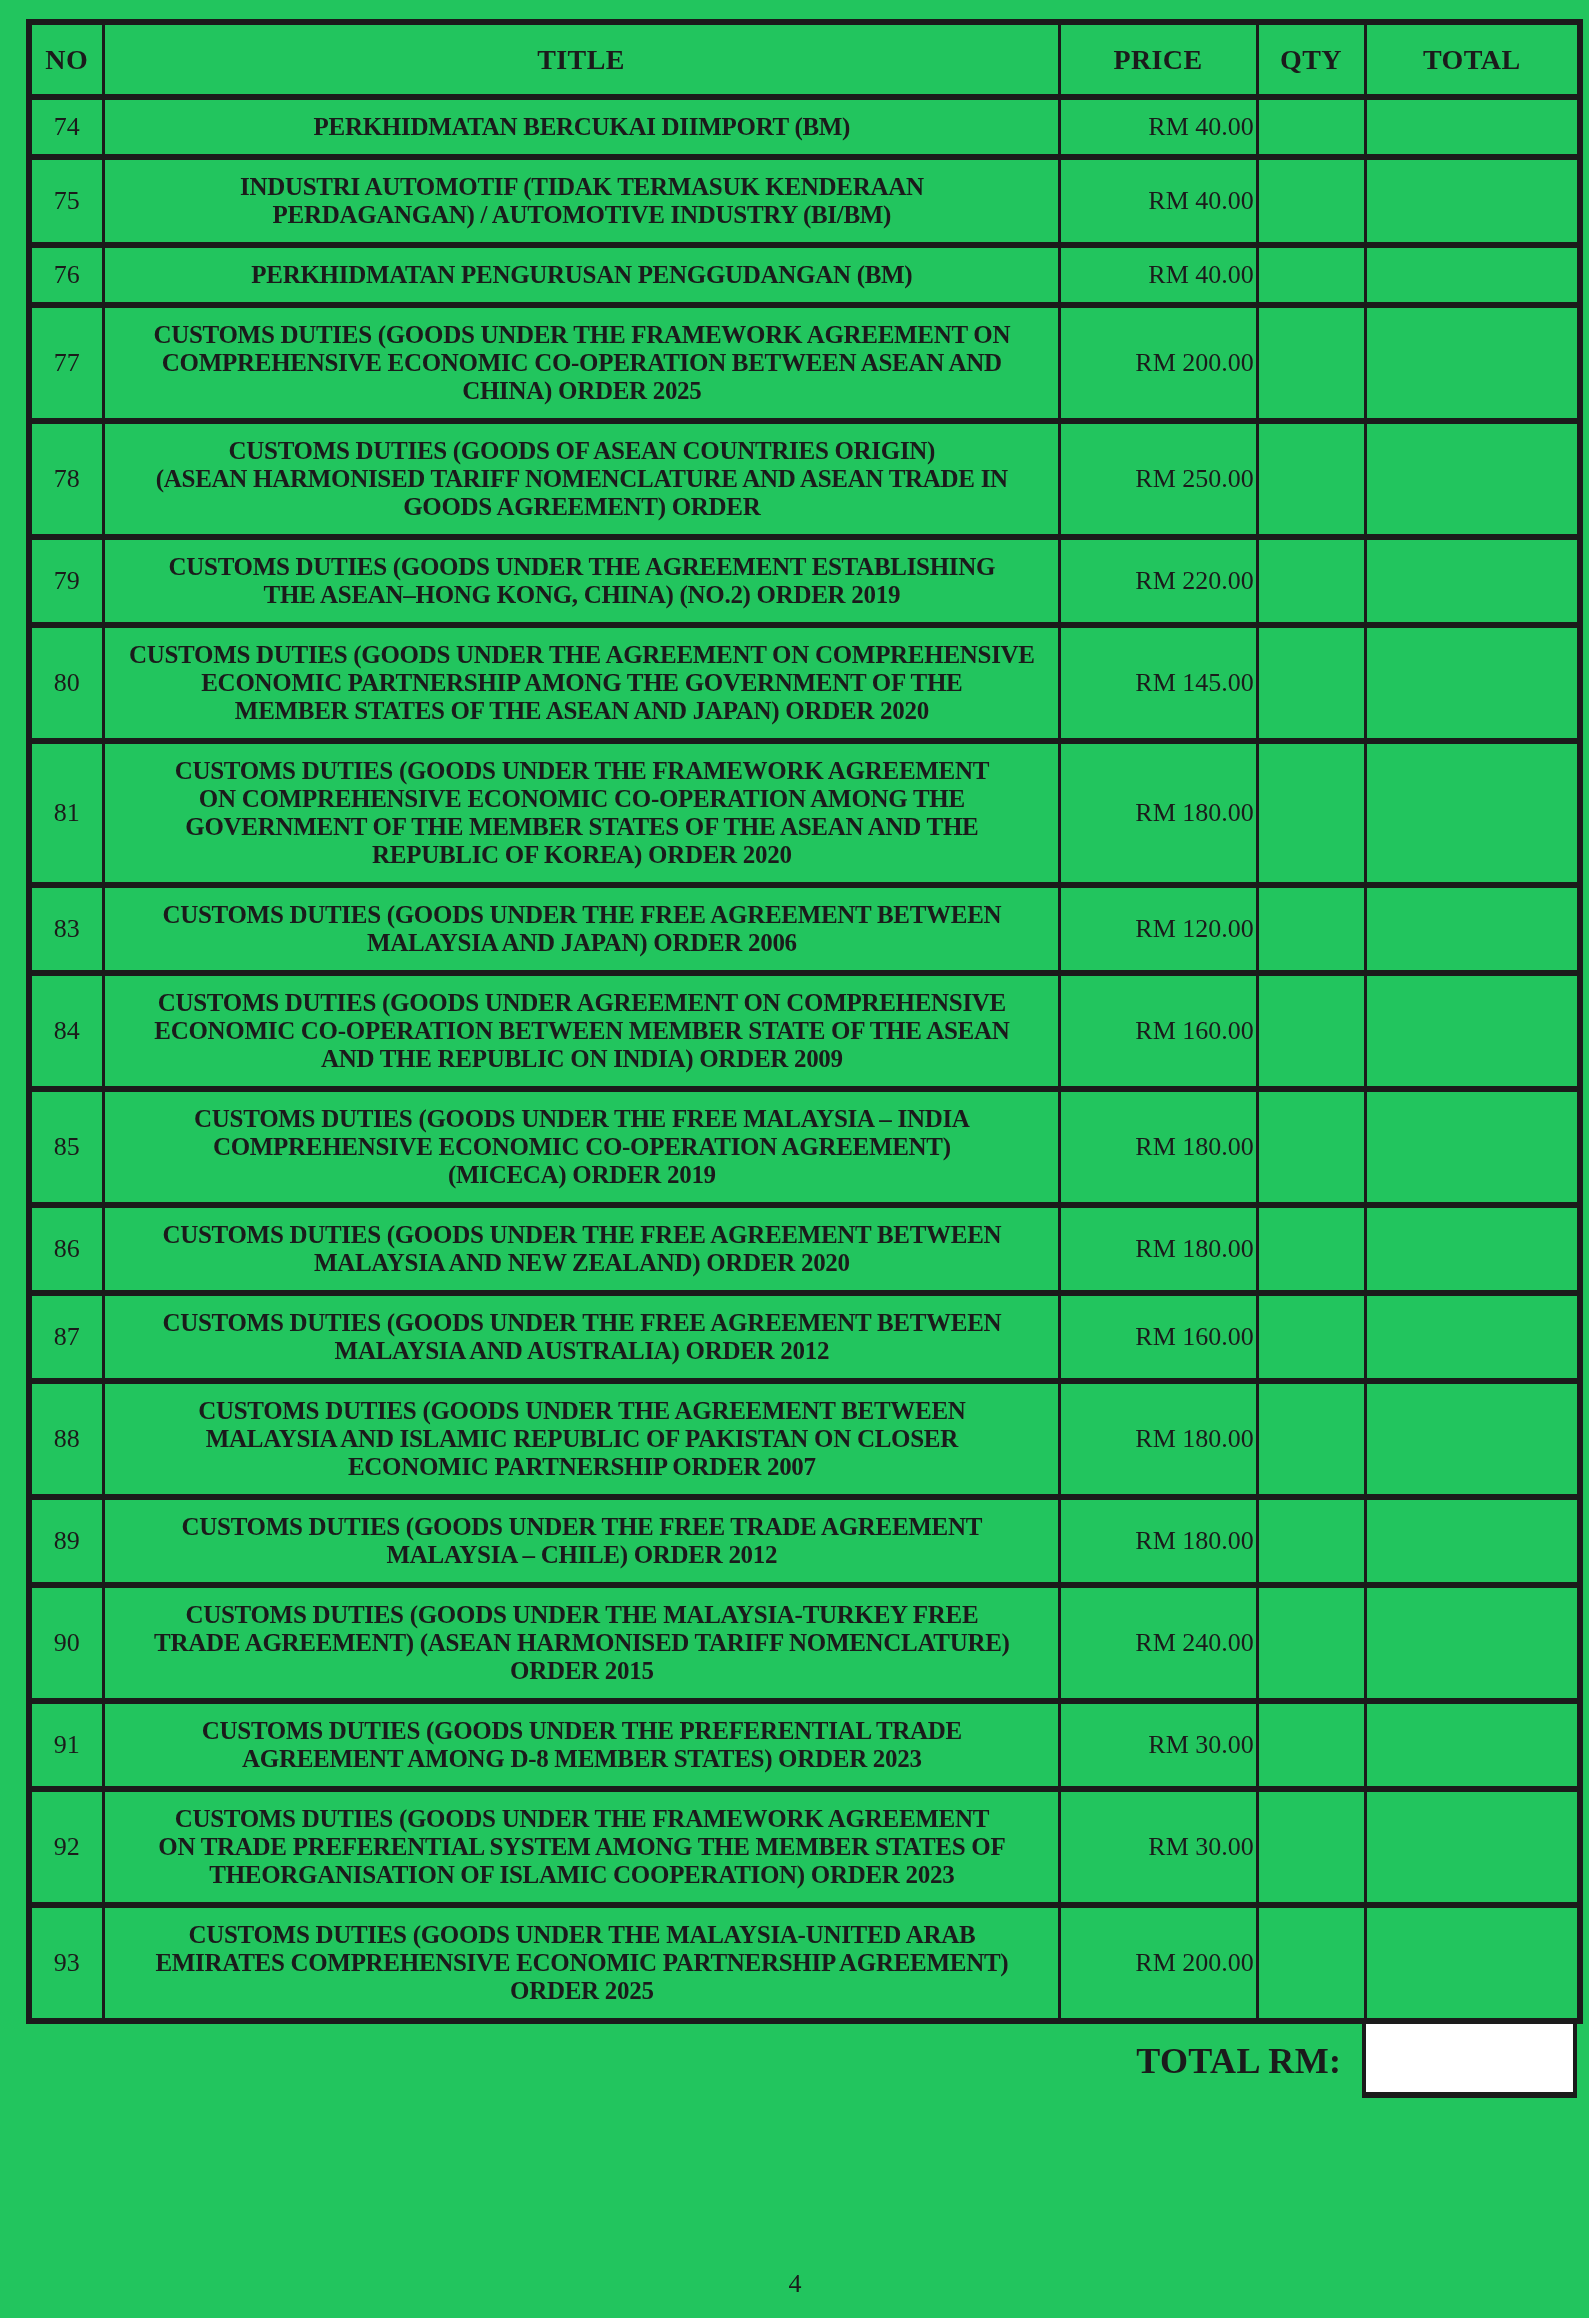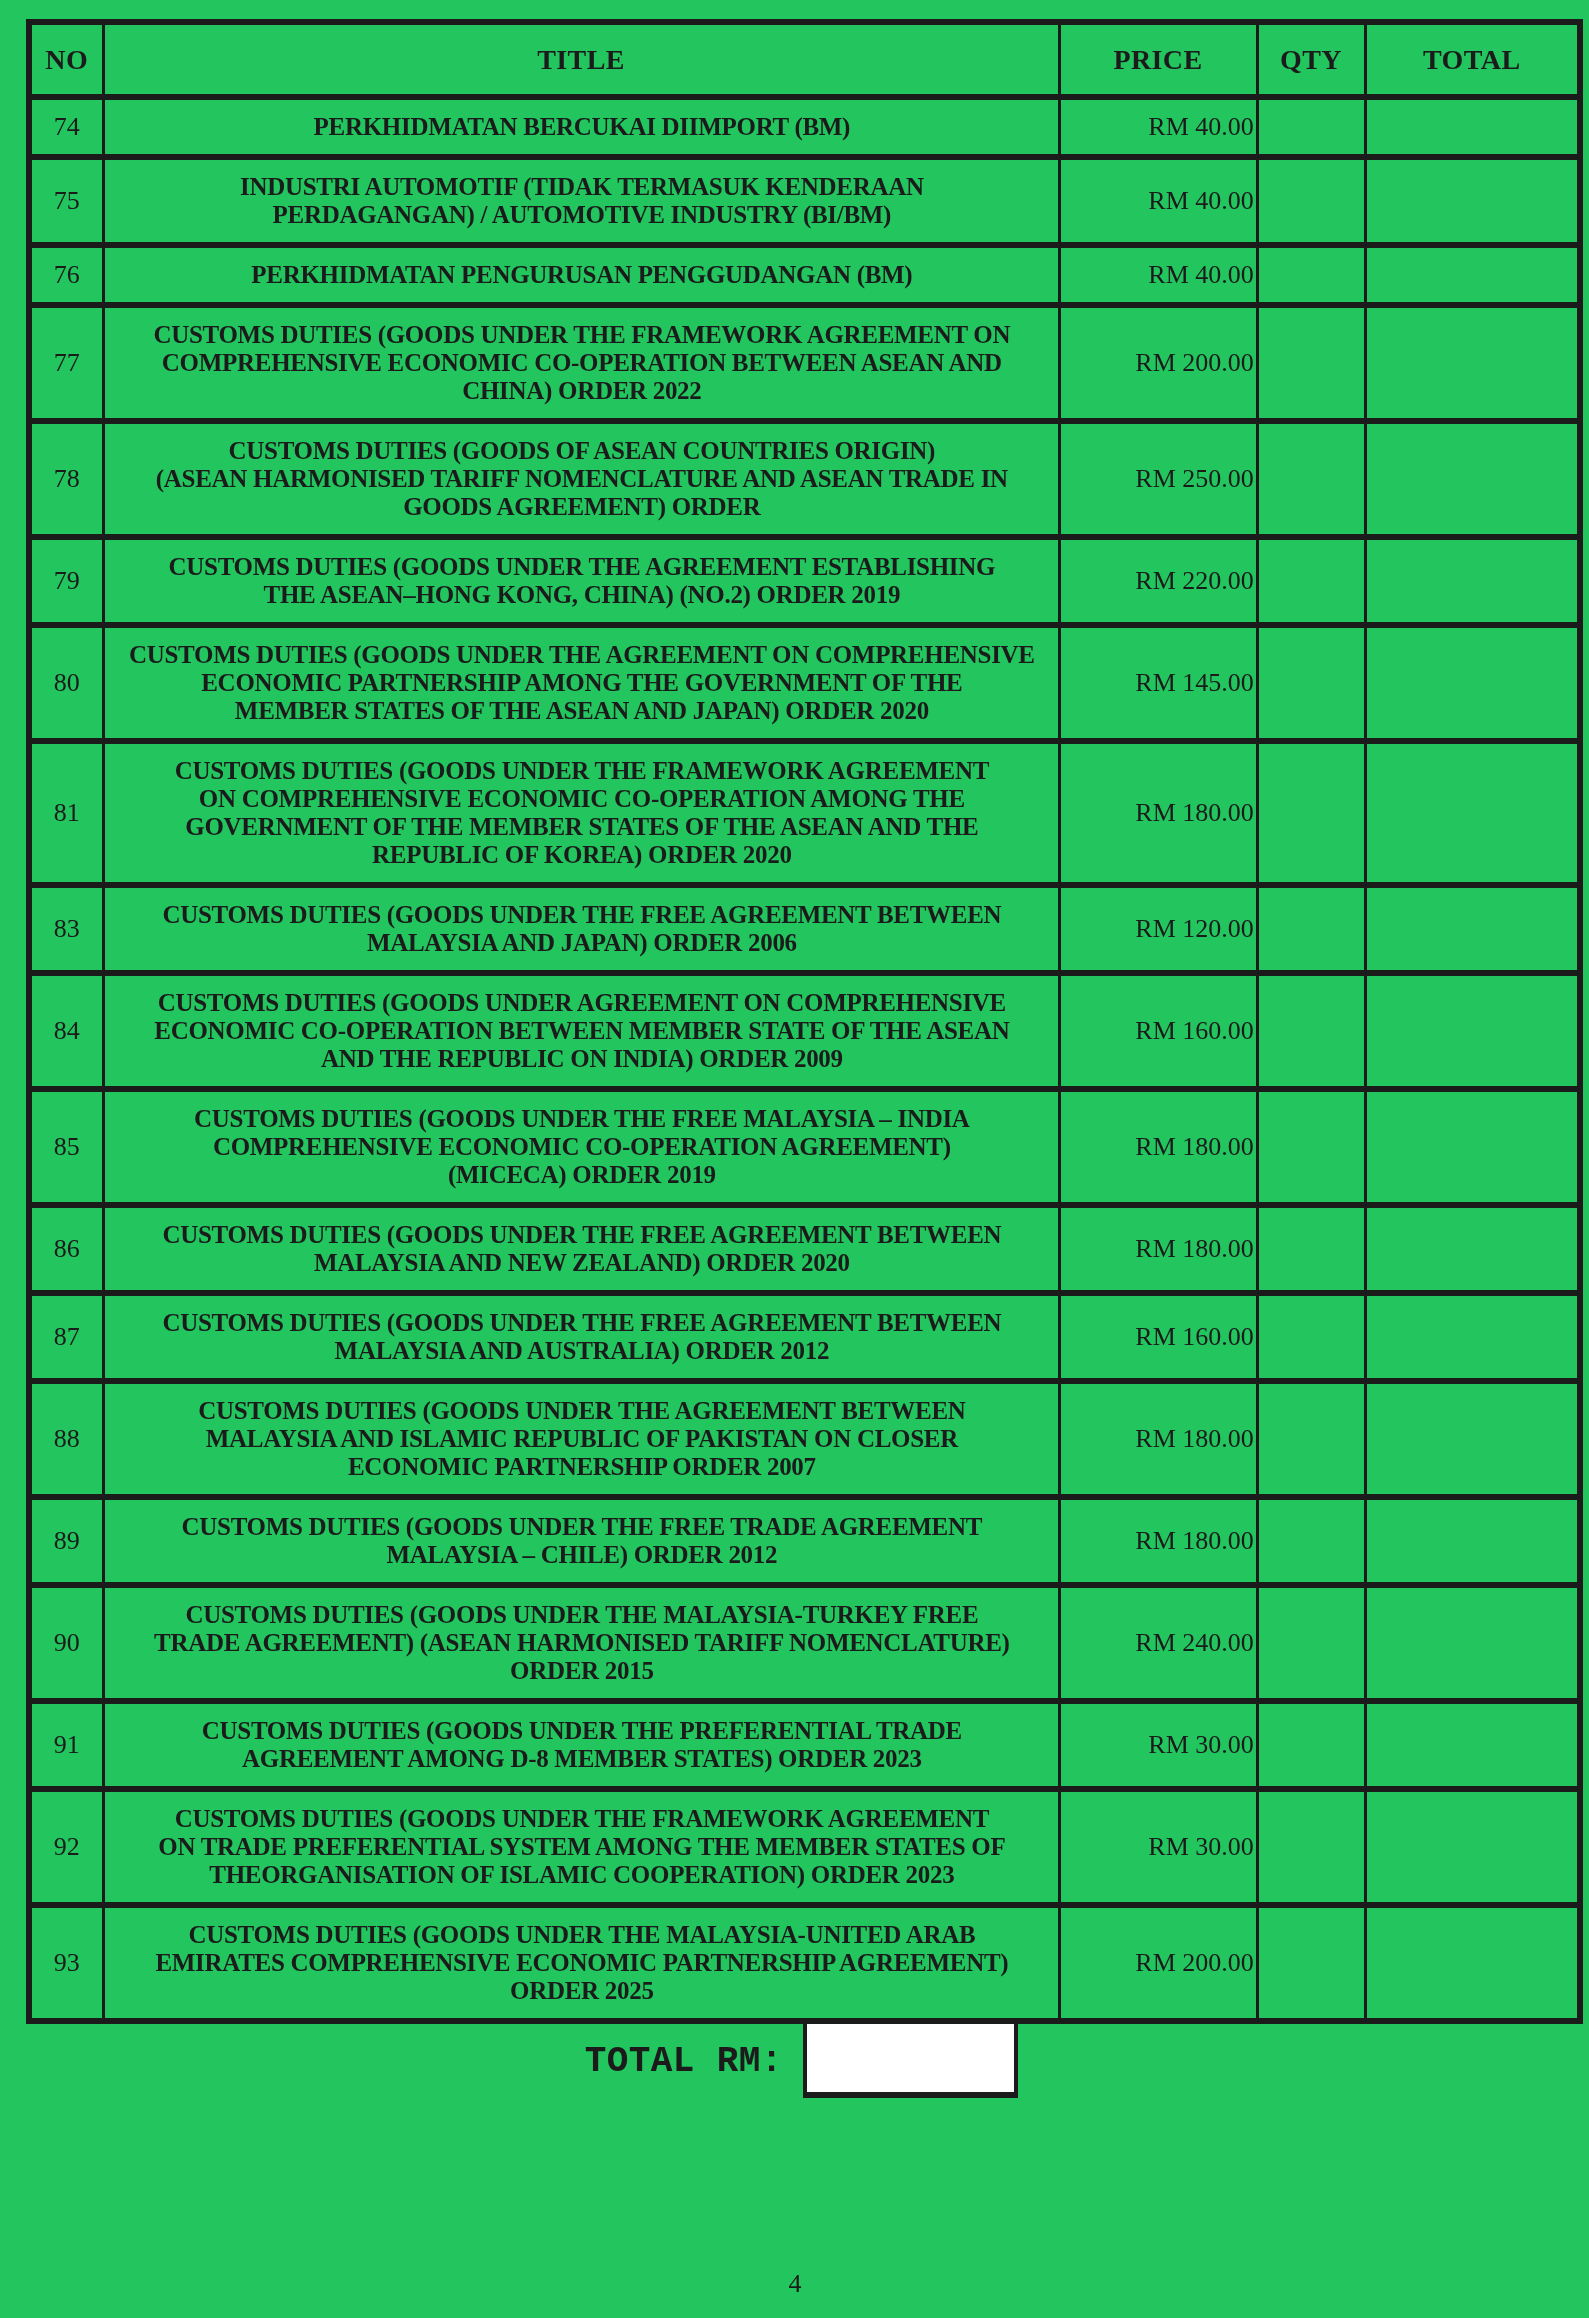--- a/index.html
+++ b/index.html
@@ -68,24 +68,23 @@
   }
   td.price-cell {
     text-align: right;
     font-weight: normal;
     padding: 13px 1.7px;
     line-height: 28px;
   }
   td.qty-cell, td.total-cell { padding: 13px 1.7px; }
   .grand-total-row {
     display: flex;
-    justify-content: center;
+    justify-content: flex-end;
     align-items: stretch;
     width: 100%;
-    font-family: Liberation Mono, monospace;
   }
   .grand-total-label {
     font-size: 36px;
     font-weight: bold;
     display: flex;
     align-items: center;
     margin-right: 20.5px;
     letter-spacing: 0.4px;
   }
   .grand-total-box {
@@ -150,21 +149,21 @@
     <td class="no-cell">76</td>
     <td class="title-cell">PERKHIDMATAN PENGURUSAN PENGGUDANGAN (BM)</td>
     <td class="price-cell">RM 40.00</td>
     <td class="qty-cell"></td>
     <td class="total-cell"></td>
   </tr>
           <tr>
     <td class="no-cell">77</td>
     <td class="title-cell">CUSTOMS DUTIES (GOODS UNDER THE FRAMEWORK AGREEMENT ON
 COMPREHENSIVE ECONOMIC CO-OPERATION BETWEEN ASEAN AND
-CHINA) ORDER 2022</td>
+CHINA) ORDER 2025</td>
     <td class="price-cell">RM 200.00</td>
     <td class="qty-cell"></td>
     <td class="total-cell"></td>
   </tr>
           <tr>
     <td class="no-cell">78</td>
     <td class="title-cell">CUSTOMS DUTIES (GOODS OF ASEAN COUNTRIES ORIGIN)
 (ASEAN HARMONISED TARIFF NOMENCLATURE AND ASEAN TRADE IN
 GOODS AGREEMENT) ORDER</td>
     <td class="price-cell">RM 250.00</td>

